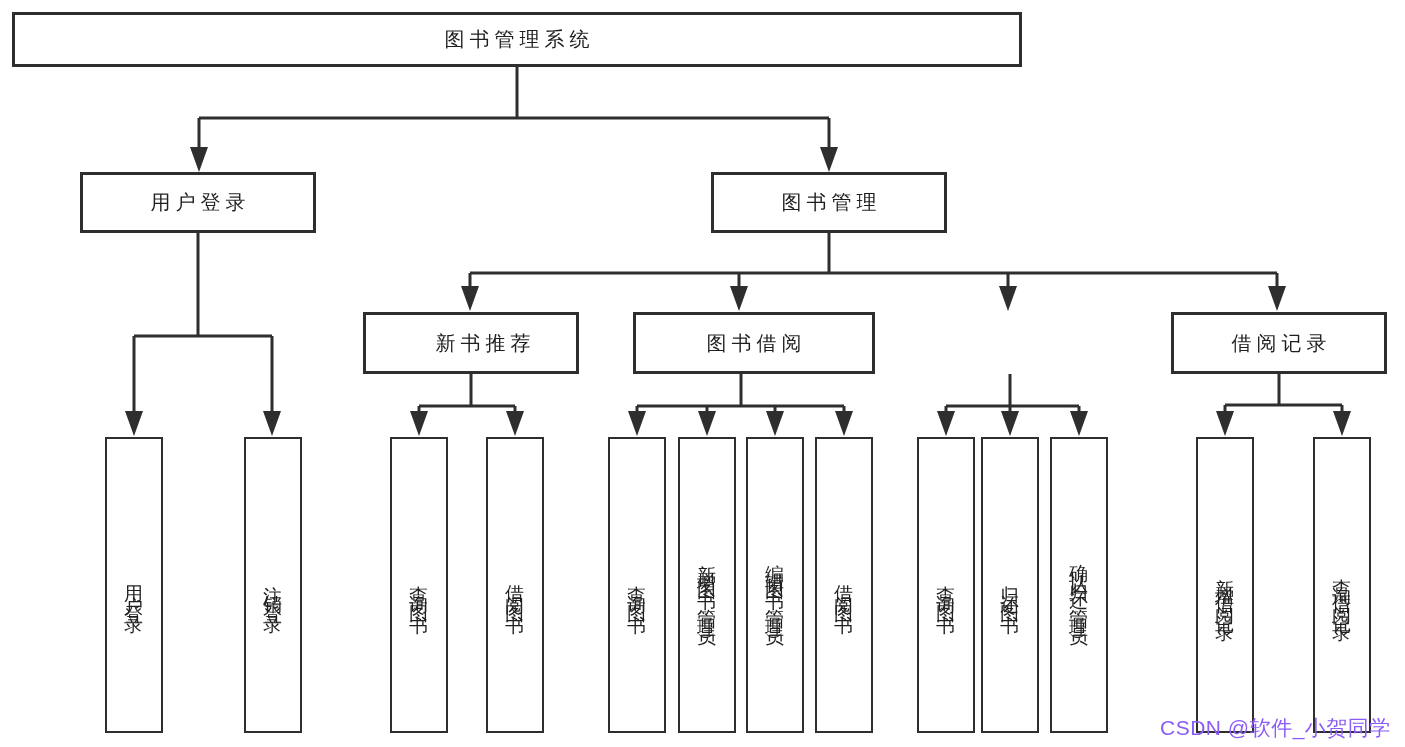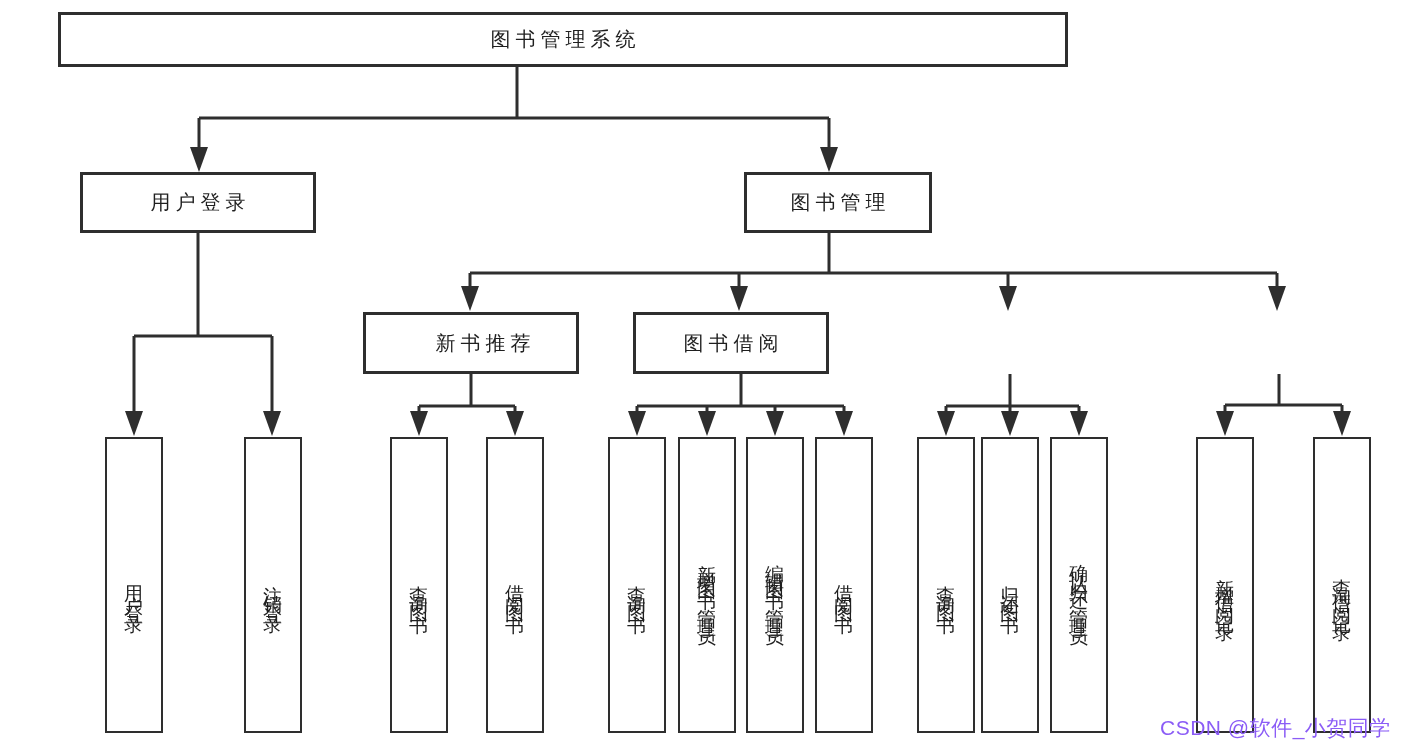--- a/index.html
+++ b/index.html
@@ -47,25 +47,25 @@
   .vlabel {
     writing-mode: vertical-rl;
     text-orientation: mixed;
     font-size: 19px;
     letter-spacing: 10px;
     line-height: 1;
     margin-top: 10px; 
   }
   .vlabel.long { letter-spacing: 9px; margin-top: 9px; }
   
-  #n-root   { left: 12px;   top: 12px;  width: 1010px; height: 55px; margin-left: 46px; }
+  #n-root   { left: 12px;   top: 12px;  width: 1010px; height: 55px; }
   #n-login  { left: 80px;   top: 172px; width: 236px;  height: 61px; }
-  #n-mgmt   { left: 744px;  top: 172px; width: 188px;  height: 61px; }
+  #n-mgmt   { left: 711px;  top: 172px; width: 236px;  height: 61px; }
   #g-rec    { left: 363px;  top: 312px; width: 216px;  height: 62px; padding-left: 24px; }
-  #g-borrow { left: 633px;  top: 312px; width: 196px;  height: 62px; }
+  #g-borrow { left: 633px;  top: 312px; width: 242px;  height: 62px; }
   #g-cur    { left: 902px;  top: 312px; width: 216px;  height: 62px; }
   #g-hist   { left: 1171px; top: 312px; width: 216px;  height: 62px; }
   #l0  { left: 105px;  }
   #l1  { left: 244px;  }
   #l2  { left: 390px;  }
   #l3  { left: 486px;  }
   #l4  { left: 608px;  }
   #l5  { left: 678px;  }
   #l6  { left: 746px;  }
   #l7  { left: 815px;  }
@@ -150,20 +150,23 @@
   <div class="node hlabel" id="n-mgmt">
     <span>图书管理</span>
   </div>
 
   <div class="node hlabel" id="g-rec">
     <span>新书推荐</span>
   </div>
   <div class="node hlabel" id="g-borrow">
     <span>图书借阅</span>
   </div>
+  <div class="node hlabel" id="g-hist">
+    <span>借阅记录</span>
+  </div>
 
   <div class="node leaf" id="l0">
     <span class="vlabel">用户登录</span>
   </div>
   <div class="node leaf" id="l1">
     <span class="vlabel">注销登录</span>
   </div>
 
   <div class="node leaf" id="l2">
     <span class="vlabel">查询图书</span>

